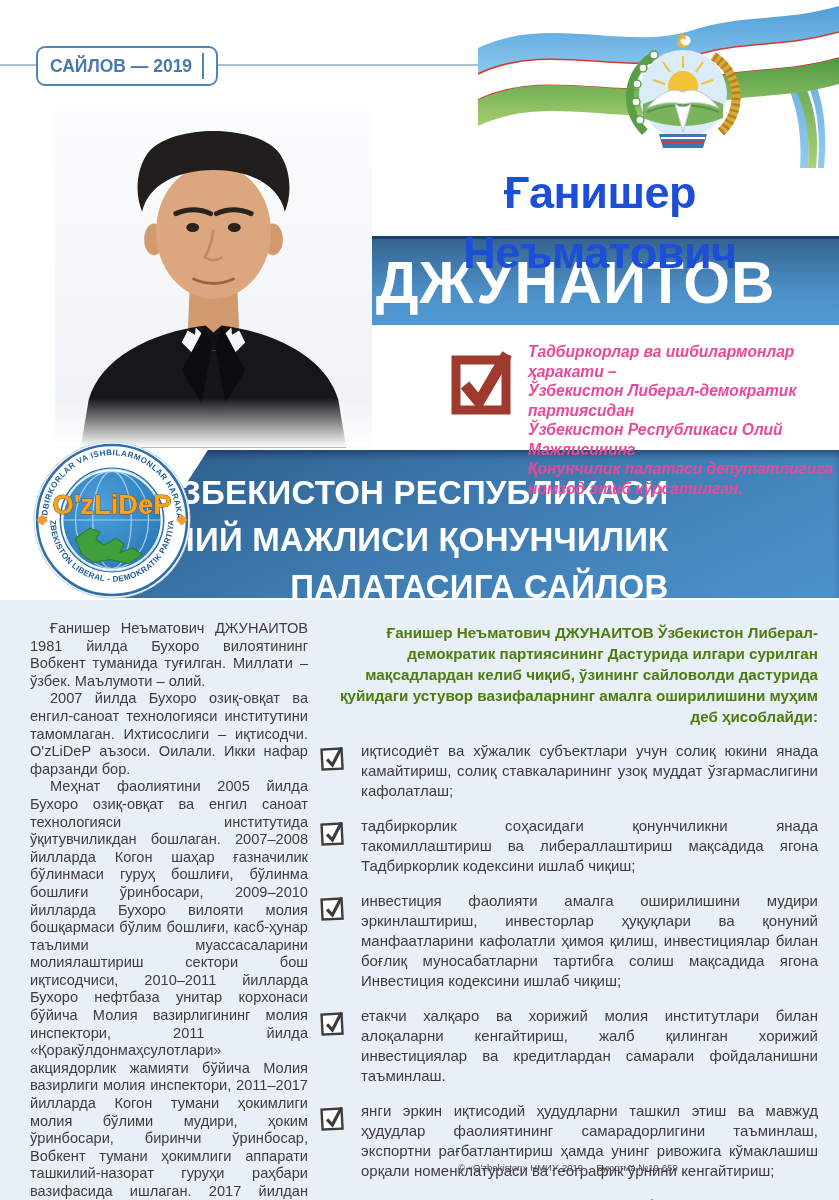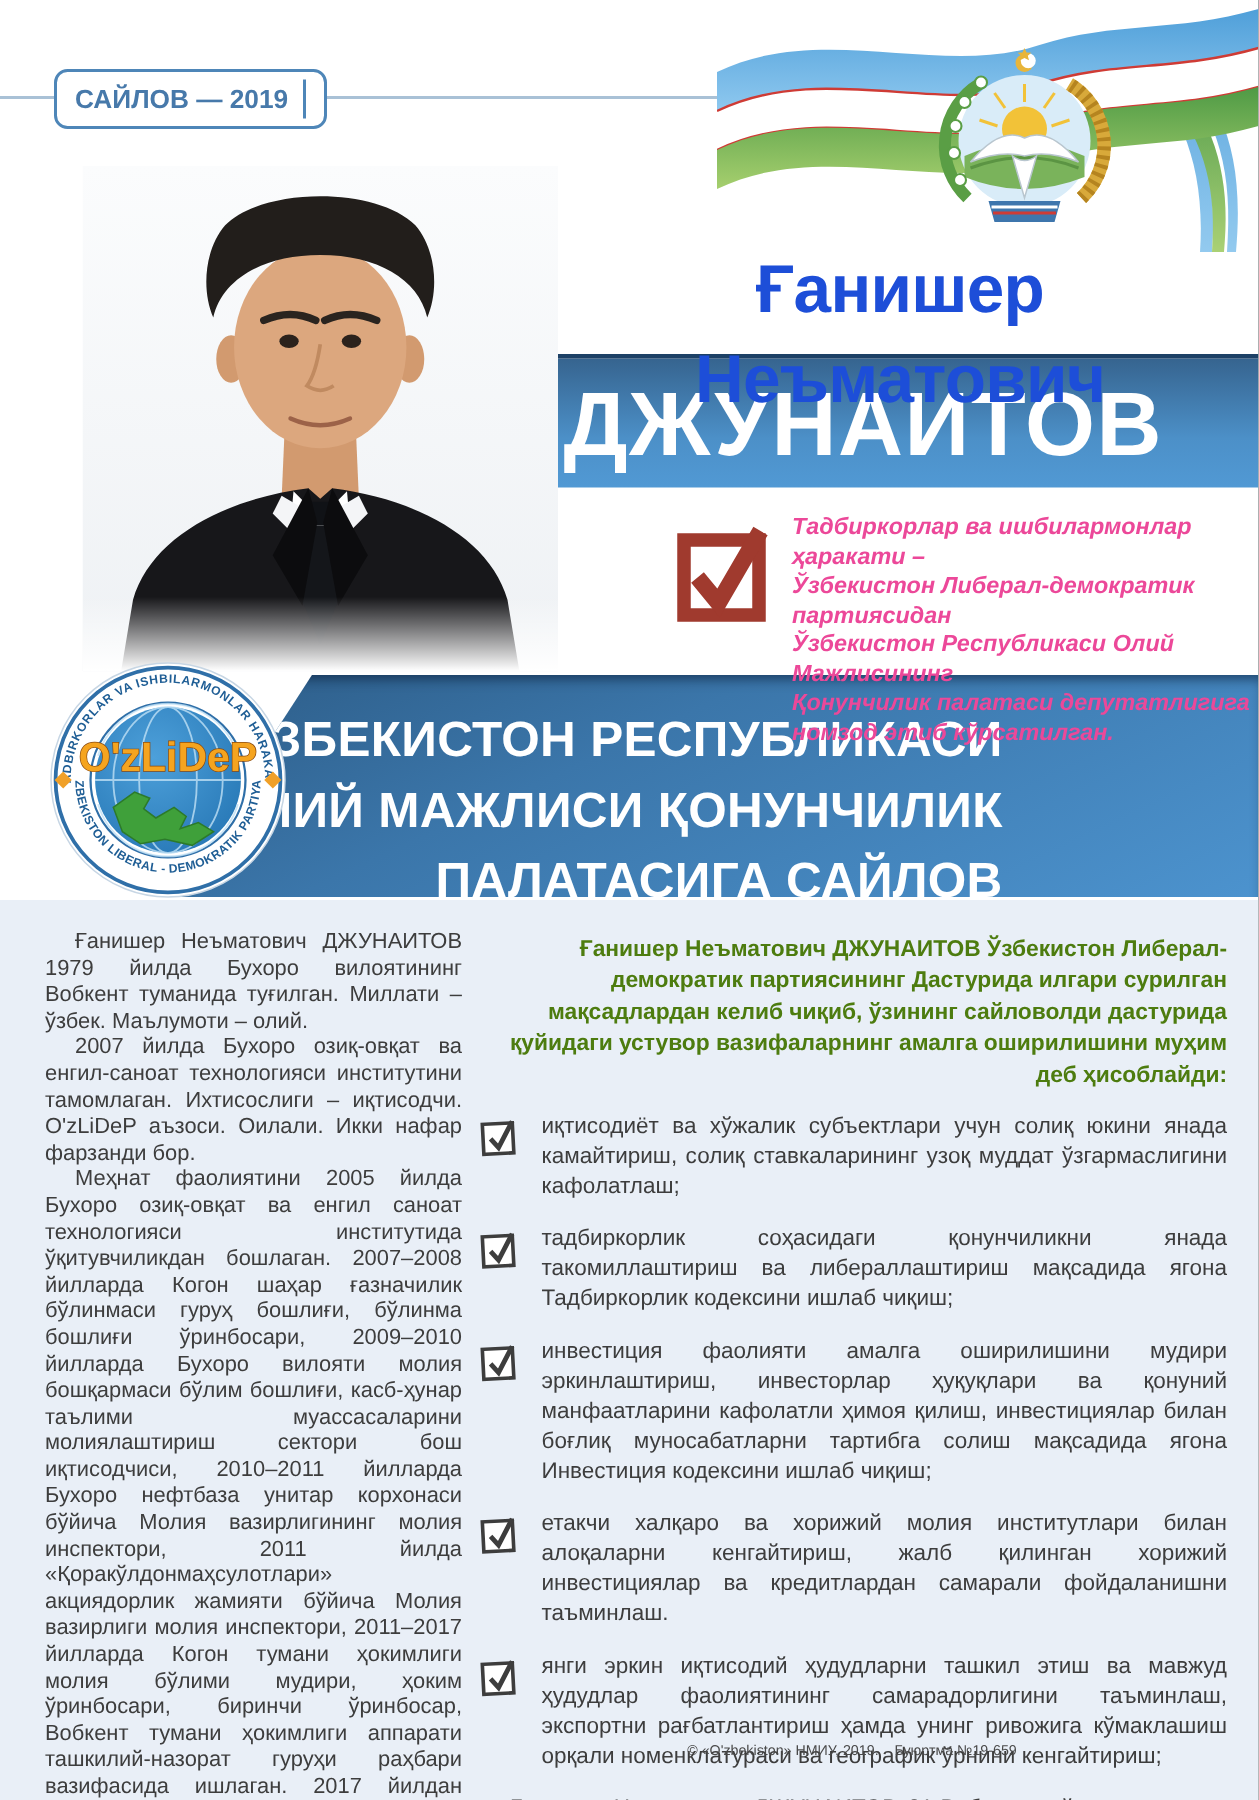--- a/index.html
+++ b/index.html
@@ -254,21 +254,21 @@
         <path d="M32,94 A48,48 0 0 0 124,94"></path>
       </g>
 
       <path d="M42,96 L56,86 L66,90 L62,97 L70,103 L82,96 L90,102 L86,110 L98,106 L108,112 L94,121 L76,117 L60,120 L48,112 Z" fill="#3fa03a" stroke="#2c7a2a" stroke-width="1"></path>
 
       <text x="78" y="72" text-anchor="middle" font-size="27" font-weight="bold" fill="#f5a41f" stroke="#8a4a10" stroke-width="0.9" paint-order="stroke">O'zLiDeP</text>
     </svg>
   </div>
 
   <div class="col-left">
-    <p>Ғанишер Неъматович ДЖУНАИТОВ 1979 йилда Бухоро вилоятининг Вобкент туманида туғилган. Миллати – ўзбек. Маълумоти – олий.</p>
+    <p>Ғанишер Неъматович ДЖУНАИТОВ 1981 йилда Бухоро вилоятининг Вобкент туманида туғилган. Миллати – ўзбек. Маълумоти – олий.</p>
     <p>2007 йилда Бухоро озиқ-овқат ва енгил-саноат технологияси институтини тамомлаган. Ихтисослиги – иқтисодчи. O'zLiDeP аъзоси. Оилали. Икки нафар фарзанди бор.</p>
     <p>Меҳнат фаолиятини 2005 йилда Бухоро озиқ-овқат ва енгил саноат технологияси институтида ўқитувчиликдан бошлаган. 2007–2008 йилларда Когон шаҳар ғазначилик бўлинмаси гуруҳ бошлиғи, бўлинма бошлиғи ўринбосари, 2009–2010 йилларда Бухоро вилояти молия бошқармаси бўлим бошлиғи, касб-ҳунар таълими муассасаларини молиялаштириш сектори бош иқтисодчиси, 2010–2011 йилларда Бухоро нефтбаза унитар корхонаси бўйича Молия вазирлигининг молия инспектори, 2011 йилда «Қоракўлдонмаҳсулотлари» акциядорлик жамияти бўйича Молия вазирлиги молия инспектори, 2011–2017 йилларда Когон тумани ҳокимлиги молия бўлими мудири, ҳоким ўринбосари, биринчи ўринбосар, Вобкент тумани ҳокимлиги аппарати ташкилий-назорат гуруҳи раҳбари вазифасида ишлаган. 2017 йилдан Вобкент тумани ҳокимининг ўринбосари лавозимида фаолият юритмоқда.</p>
   </div>
 
   <div class="col-right">
     <p class="intro">Ғанишер Неъматович ДЖУНАИТОВ Ўзбекистон Либерал-демократик партиясининг Дастурида илгари сурилган мақсадлардан келиб чиқиб, ўзининг сайловолди дастурида қуйидаги устувор вазифаларнинг амалга оширилишини муҳим деб ҳисоблайди:</p>
 
     <div class="item">
       <span class="chk">
         <svg width="30" height="30" viewBox="0 0 30 30">

